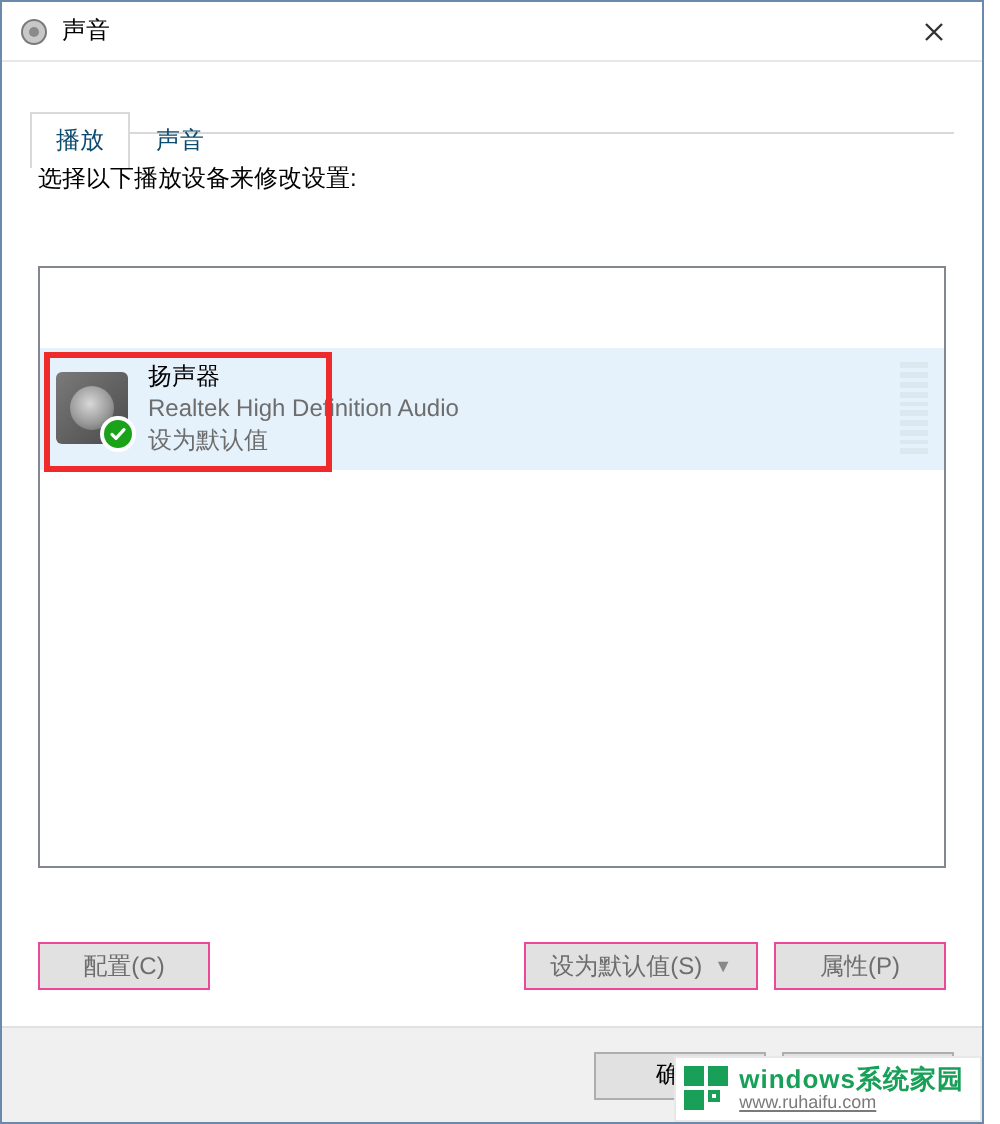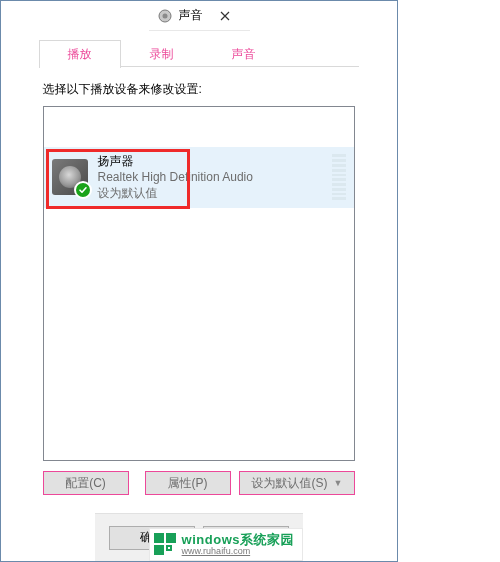--- a/index.html
+++ b/index.html
@@ -1,27 +1,27 @@
 <!DOCTYPE html>
 <html><head>
   <meta charset="utf-8">
   <style>
     * { box-sizing: border-box; margin: 0; padding: 0; }
     html, body { width: 500px; height: 562px; overflow: hidden; font-family: 'Microsoft YaHei', 'Segoe UI', Tahoma, sans-serif; font-size: 12px; background: #fff; }
-    .window { width: 398px; height: 562px; border: 1px solid #6b8aab; background: #fff; display: flex; flex-direction: column; align-items: center; }
+    .window { width: 492px; height: 562px; border: 1px solid #6b8aab; background: #fff; display: flex; flex-direction: column; }
     .titlebar { height: 30px; display: flex; align-items: center; padding: 0 2px 0 8px; background: #fff; border-bottom: 1px solid #e8e8e8; }
     .titlebar .ticon { width: 16px; height: 16px; margin-right: 6px; display: inline-flex; align-items: center; justify-content: center; }
     .titlebar .title { flex: 1; color: #000; font-size: 12px; }
     .titlebar .winbtn { width: 45px; height: 28px; display: inline-flex; align-items: center; justify-content: center; color: #333; }
     .body { flex: 1; padding: 8px 14px 12px 14px; display: flex; flex-direction: column; background: #fff; }
     .tabs { display: flex; align-items: flex-end; position: relative; }
-    .tab { padding: 5px 28px; border: 1px solid transparent; border-bottom: none; color: #ec4899; position: relative; top: 1px; background: transparent; cursor: default; }
+    .tab { padding: 5px 12px; border: 1px solid transparent; border-bottom: none; color: #0c4a6e; position: relative; top: 17px; background: transparent; cursor: default; }
     .tab.active { border-color: #d9d9d9; background: #fff; z-index: 2; }
     .tabline { border-top: 1px solid #d9d9d9; margin-top: -1px; }
-    .tabpanel { padding: 14px 4px 6px 4px; flex: 1; display: flex; flex-direction: column; }
+    .tabpanel { padding: 14px 4px 6px 4px; flex: 1; display: flex; flex-direction: column; gap: 27px; }
     .instructions { margin-bottom: 8px; color: #000; }
     .listbox { flex: 1; border: 1px solid #828790; background: #fff; overflow: hidden; }
     .device-row { display: flex; align-items: center; padding: 6px 8px; background: #e6f2fb; position: relative; margin-top: 40px; }
     .highlight { position: absolute; top: 2px; left: 2px; width: 144px; height: 60px; border: 3px solid #ef2a2a; pointer-events: none; }
     .dev-icon { width: 36px; height: 36px; position: relative; margin-right: 10px; flex-shrink: 0; }
     .dev-icon .speaker {
       width: 36px; height: 36px; border-radius: 3px;
       background: linear-gradient(135deg,#7a7a7a,#4a4a4a);
       display: flex; align-items: center; justify-content: center;
     }
@@ -66,21 +66,20 @@
     <span class="winbtn">
       <svg viewBox="0 0 10 10" width="10" height="10">
           <path d="M1 1 L9 9 M9 1 L1 9" stroke="currentColor" stroke-width="1.2"></path>
         </svg>
     </span>
   </div>
 
   <div class="body">
     <div class="tabs">
       <div class="tab active">播放</div>
-      <div class="tab">录制</div>
       <div class="tab">声音</div>
     </div>
     <div class="tabline"></div>
 
     <div class="tabpanel">
       <div class="instructions">选择以下播放设备来修改设置:</div>
 
       <div class="listbox">
         <div class="device-row">
           <div class="highlight"></div>
@@ -110,25 +109,25 @@
               <div class="seg"></div>
               <div class="seg"></div>
               <div class="seg"></div>
           </div>
         </div>
       </div>
 
       <div class="row-buttons">
         <button class="btn">配置(C)</button>
         <div class="spacer"></div>
-        <button class="btn">属性(P)</button>
         <button class="btn">
           <span>设为默认值(S)</span>
           <span class="caret">▼</span>
         </button>
+        <button class="btn">属性(P)</button>
       </div>
     </div>
   </div>
 
   <div class="footer">
     <button class="fbtn">确定</button>
     <button class="fbtn">取消</button>
 
     <div class="watermark">
       <div class="logo">

